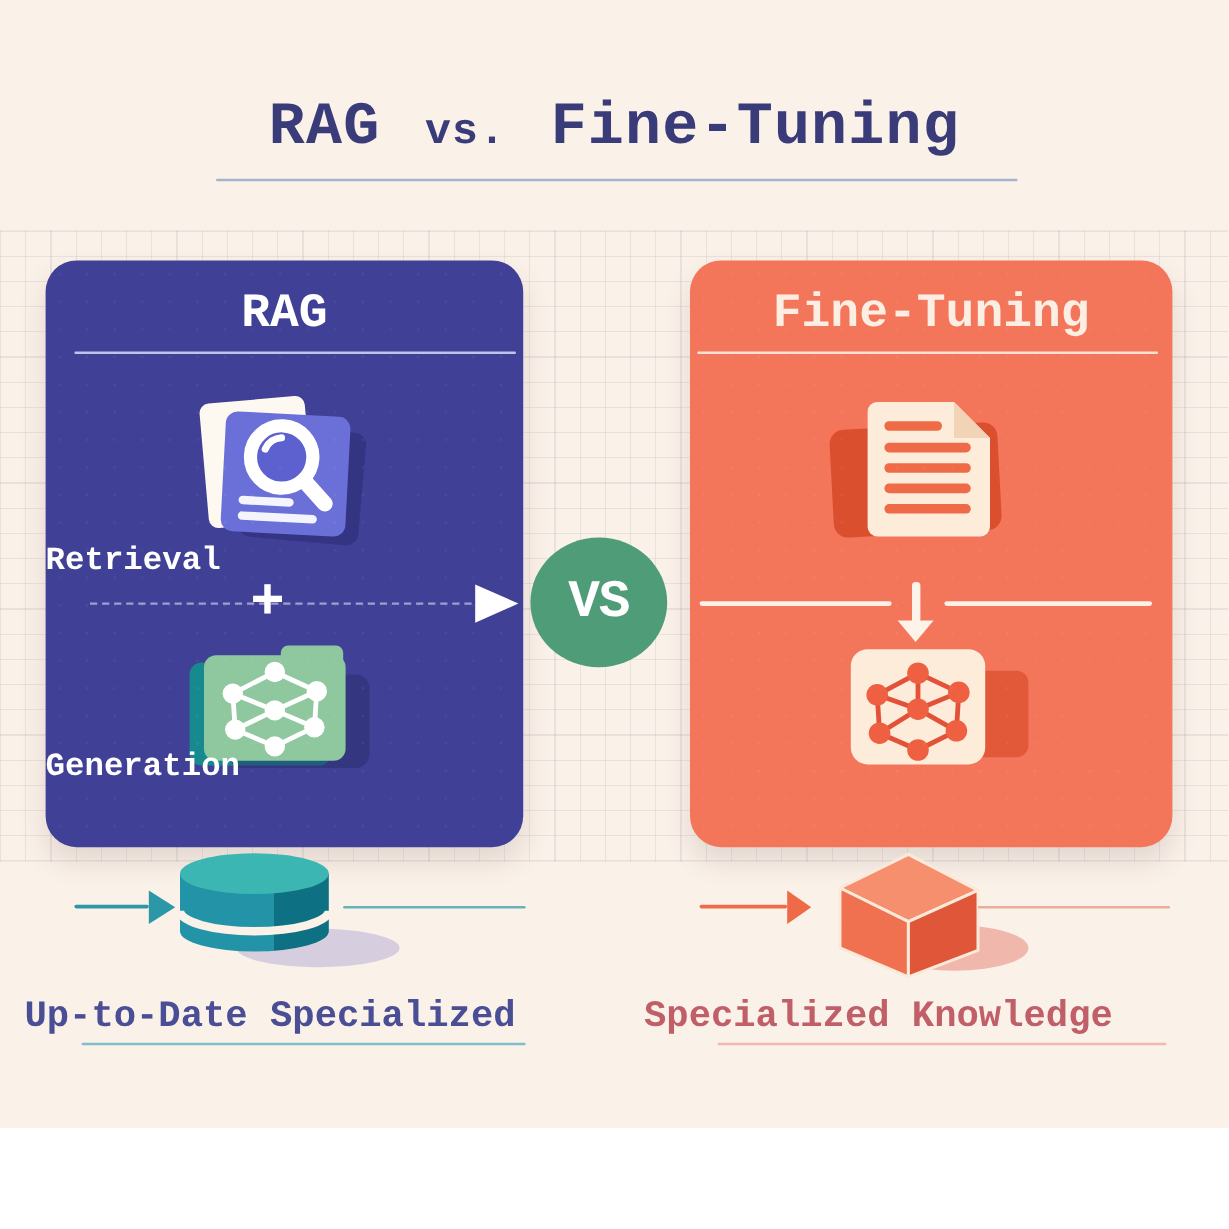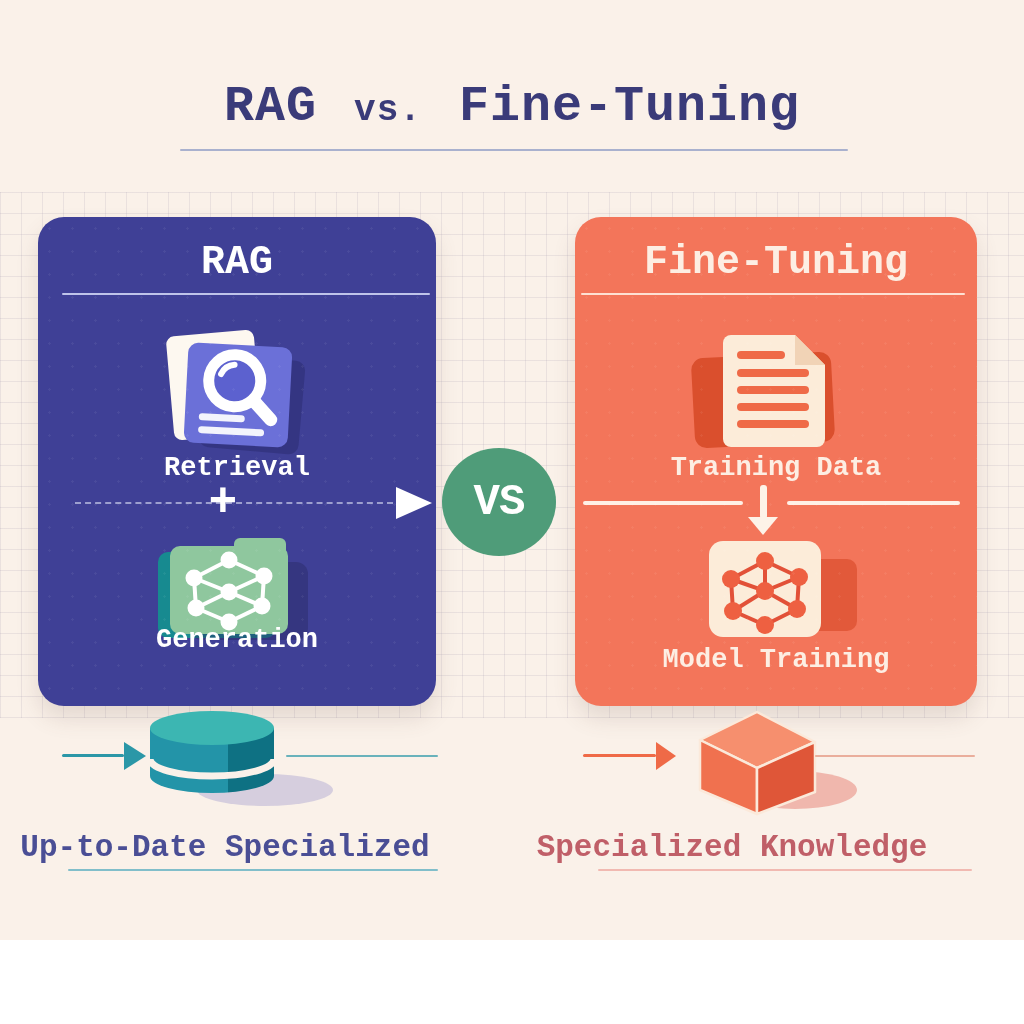--- a/index.html
+++ b/index.html
@@ -40,21 +40,21 @@
     font-size:40px;font-weight:800;line-height:44px;
   }
   .card-left .card-title{color:#ffffff;}
   .card-right .card-title{color:#fdeee3;}
   .card-rule{position:absolute;top:76px;height:2px;border-radius:1px;}
   .card-left .card-rule{left:24px;right:6px;background:rgba(224,229,255,.8);}
   .card-right .card-rule{left:6px;right:12px;background:rgba(255,244,233,.85);}
 
   .icon-wrap{position:absolute;}
   .item-label{
-    position:absolute;left:0;width:100%;text-align:center;
+    position:absolute;left:0;width:100%;text-align:left;
     font-size:27px;font-weight:700;
   }
   .card-left .item-label{color:#ffffff;}
   .card-right .item-label{color:#fdeee3;}
   .label-row1{top:236px;}
   .label-row2-left{top:408px;}
   .label-row2-right{top:428px;}
 
   .dashed-line{
     position:absolute;top:285px;left:37px;width:318px;height:0;
@@ -185,21 +185,20 @@
         <path d="M108,6 l30,30 h-30 z" fill="#f1d3b6"></path>
         <g fill="#ef6a47">
           <rect x="50" y="22" width="48" height="8" rx="4"></rect>
           <rect x="50" y="40" width="72" height="8" rx="4"></rect>
           <rect x="50" y="57" width="72" height="8" rx="4"></rect>
           <rect x="50" y="74" width="72" height="8" rx="4"></rect>
           <rect x="50" y="91" width="72" height="8" rx="4"></rect>
         </g>
       </svg>
     </div>
-    <div class="item-label label-row1">Training Data</div>
 
     <div class="conn-line conn-left"></div>
     <div class="conn-line conn-right"></div>
     <div class="down-arrow-stem"></div>
     <div class="down-arrow-head"></div>
 
     <div class="icon-wrap" style="left:122px;top:320px;">
       <svg width="165" height="105" viewBox="0 0 165 105">
         <rect x="60" y="22" width="100" height="72" rx="10" fill="#e2593a"></rect>
         <rect x="12" y="4" width="112" height="96" rx="14" fill="#fcecd9"></rect>
@@ -220,21 +219,20 @@
           <circle cx="68" cy="24" r="9"></circle>
             <circle cx="34" cy="42" r="9"></circle>
             <circle cx="102" cy="40" r="9"></circle>
           <circle cx="68" cy="54" r="9"></circle>
             <circle cx="36" cy="74" r="9"></circle>
             <circle cx="100" cy="72" r="9"></circle>
           <circle cx="68" cy="88" r="9"></circle>
         </g>
       </svg>
     </div>
-    <div class="item-label label-row2-right">Model Training</div>
   </section>
 
   <div class="flow-line teal" style="left:62px;top:754px;width:62px;"></div>
   <div class="flow-head teal-h" style="left:124px;top:742px;"></div>
   <div class="icon-wrap" style="left:140px;top:706px;">
     <svg width="200" height="105" viewBox="0 0 200 105">
       <defs>
         <linearGradient id="cylGrad" x1="0" y1="0" x2="1" y2="0">
           <stop offset="0" stop-color="#2394a8"></stop>
             <stop offset="0.63" stop-color="#2394a8"></stop>

